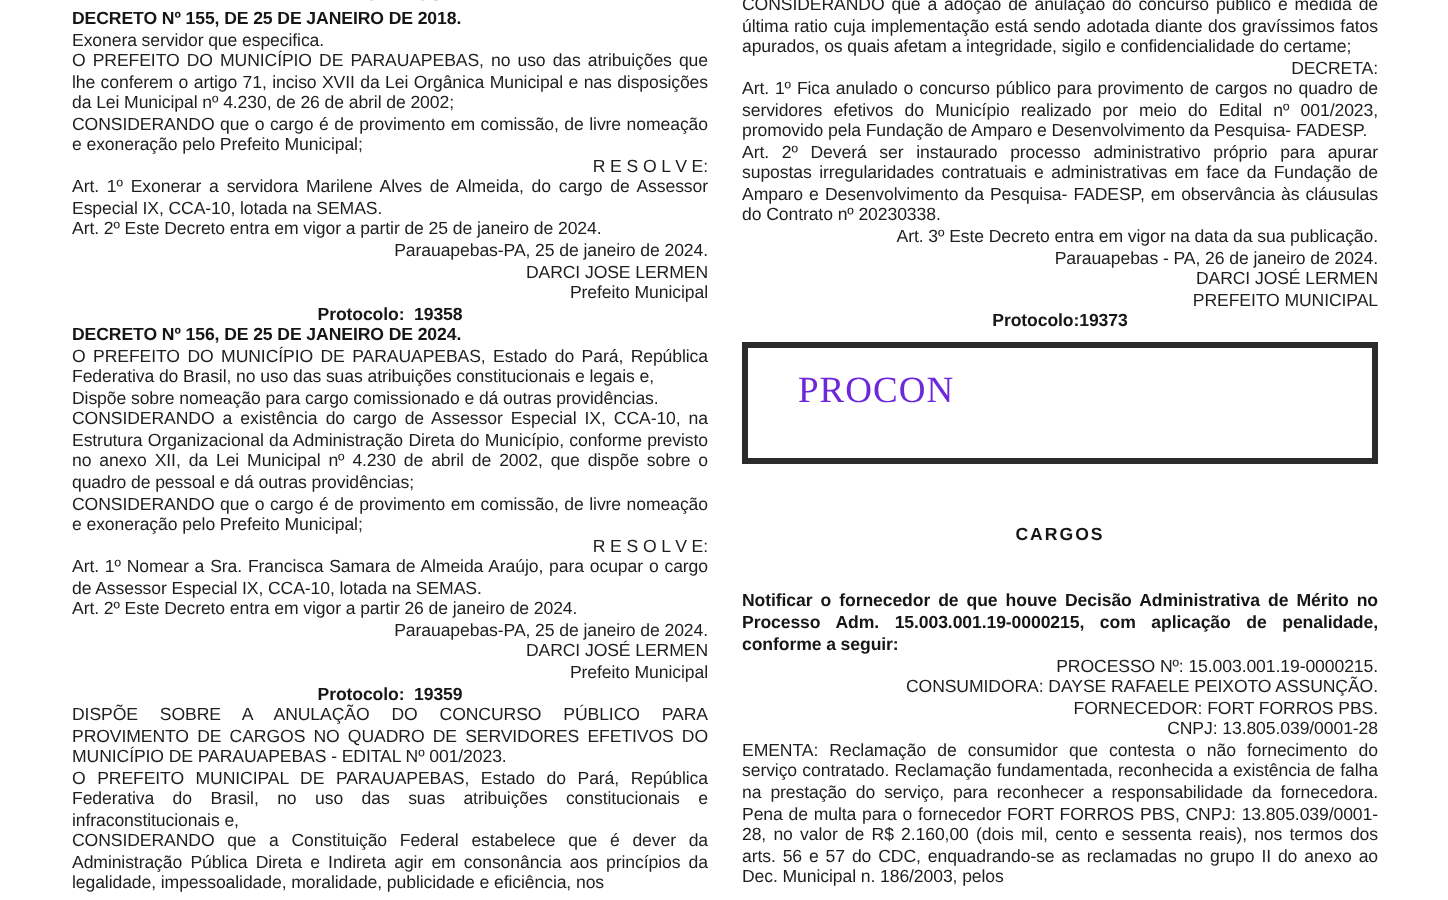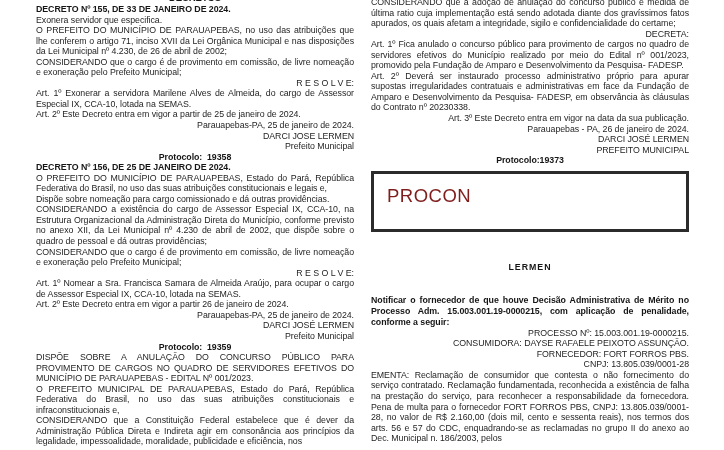--- a/index.html
+++ b/index.html
@@ -26,42 +26,42 @@
   .top-clip .h {
     font-weight: bold; text-align: center; font-size: 9.5px;
     transform: translateY(-7px); color: #161616;
   }
   .procon-box {
     margin-top: 5px; width: 318px; height: 61px;
     border: 3px solid #2b2b2b; background: #fff;
     padding: 17px 0 0 13px;
   }
   .procon-box .procon-label {
-    font-family: Liberation Sans, sans-serif;
-    font-size: 18.5px; color: #7f1d1d; letter-spacing: 0.5px;
+    font-family: Liberation Serif, serif;
+    font-size: 18.5px; color: #6d28d9; letter-spacing: 0.5px; margin-left: 12px;
   }
   .editais-heading {
     margin-top: 30px; text-align: center; font-weight: bold;
     letter-spacing: 1px; color: #161616;
   }
   .edital-intro { margin-top: 23px; font-weight: bold; color: #161616; line-height: 10.8px; }
   .plain { text-align: right; }
 </style>
 </head>
 <body>
 
 <div class="page">
 
   <div class="col col-left">
 
     <div class="top-clip">
       <div class="h">DECRETOS</div>
     </div>
 
-    <p class="decree-title">DECRETO Nº 155, DE 33 DE JANEIRO DE 2024.</p>
+    <p class="decree-title">DECRETO Nº 155, DE 25 DE JANEIRO DE 2018.</p>
     <p>Exonera servidor que especifica.</p>
     <p>O PREFEITO DO MUNICÍPIO DE PARAUAPEBAS, no uso das atribuições que lhe conferem o artigo 71, inciso XVII da Lei Orgânica Municipal e nas disposições da Lei Municipal nº 4.230, de 26 de abril de 2002;</p>
     <p>CONSIDERANDO que o cargo é de provimento em comissão, de livre nomeação e exoneração pelo Prefeito Municipal;</p>
     <p class="plain">R E S O L V E:</p>
     <p>Art. 1º Exonerar a servidora Marilene Alves de Almeida, do cargo de Assessor Especial IX, CCA-10, lotada na SEMAS.</p>
     <p>Art. 2º Este Decreto entra em vigor a partir de 25 de janeiro de 2024.</p>
     <p class="plain">Parauapebas-PA, 25 de janeiro de 2024.</p>
     <p class="plain">DARCI JOSE LERMEN</p>
     <p class="plain">Prefeito Municipal</p>
     <p class="protocol">Protocolo:  19358</p>
@@ -93,21 +93,21 @@
     <p class="plain">Art. 3º Este Decreto entra em vigor na data da sua publicação.</p>
     <p class="plain">Parauapebas - PA, 26 de janeiro de 2024.</p>
     <p class="plain">DARCI JOSÉ LERMEN</p>
     <p class="plain">PREFEITO MUNICIPAL</p>
     <p class="protocol">Protocolo:19373</p>
 
     <div class="procon-box">
       <span class="procon-label">PROCON</span>
     </div>
 
-    <p class="editais-heading">LERMEN</p>
+    <p class="editais-heading">CARGOS</p>
     <p class="edital-intro">Notificar o fornecedor de que houve Decisão Administrativa de Mérito no Processo Adm. 15.003.001.19-0000215, com aplicação de penalidade, conforme a seguir:</p>
     <p class="plain">PROCESSO Nº: 15.003.001.19-0000215.</p>
     <p class="plain">CONSUMIDORA: DAYSE RAFAELE PEIXOTO ASSUNÇÃO.</p>
     <p class="plain">FORNECEDOR: FORT FORROS PBS.</p>
     <p class="plain">CNPJ: 13.805.039/0001-28</p>
     <p>EMENTA: Reclamação de consumidor que contesta o não fornecimento do serviço contratado. Reclamação fundamentada, reconhecida a existência de falha na prestação do serviço, para reconhecer a responsabilidade da fornecedora. Pena de multa para o fornecedor FORT FORROS PBS, CNPJ: 13.805.039/0001-28, no valor de R$ 2.160,00 (dois mil, cento e sessenta reais), nos termos dos arts. 56 e 57 do CDC, enquadrando-se as reclamadas no grupo II do anexo ao Dec. Municipal n. 186/2003, pelos</p>
   </div>
 
 </div>
 

